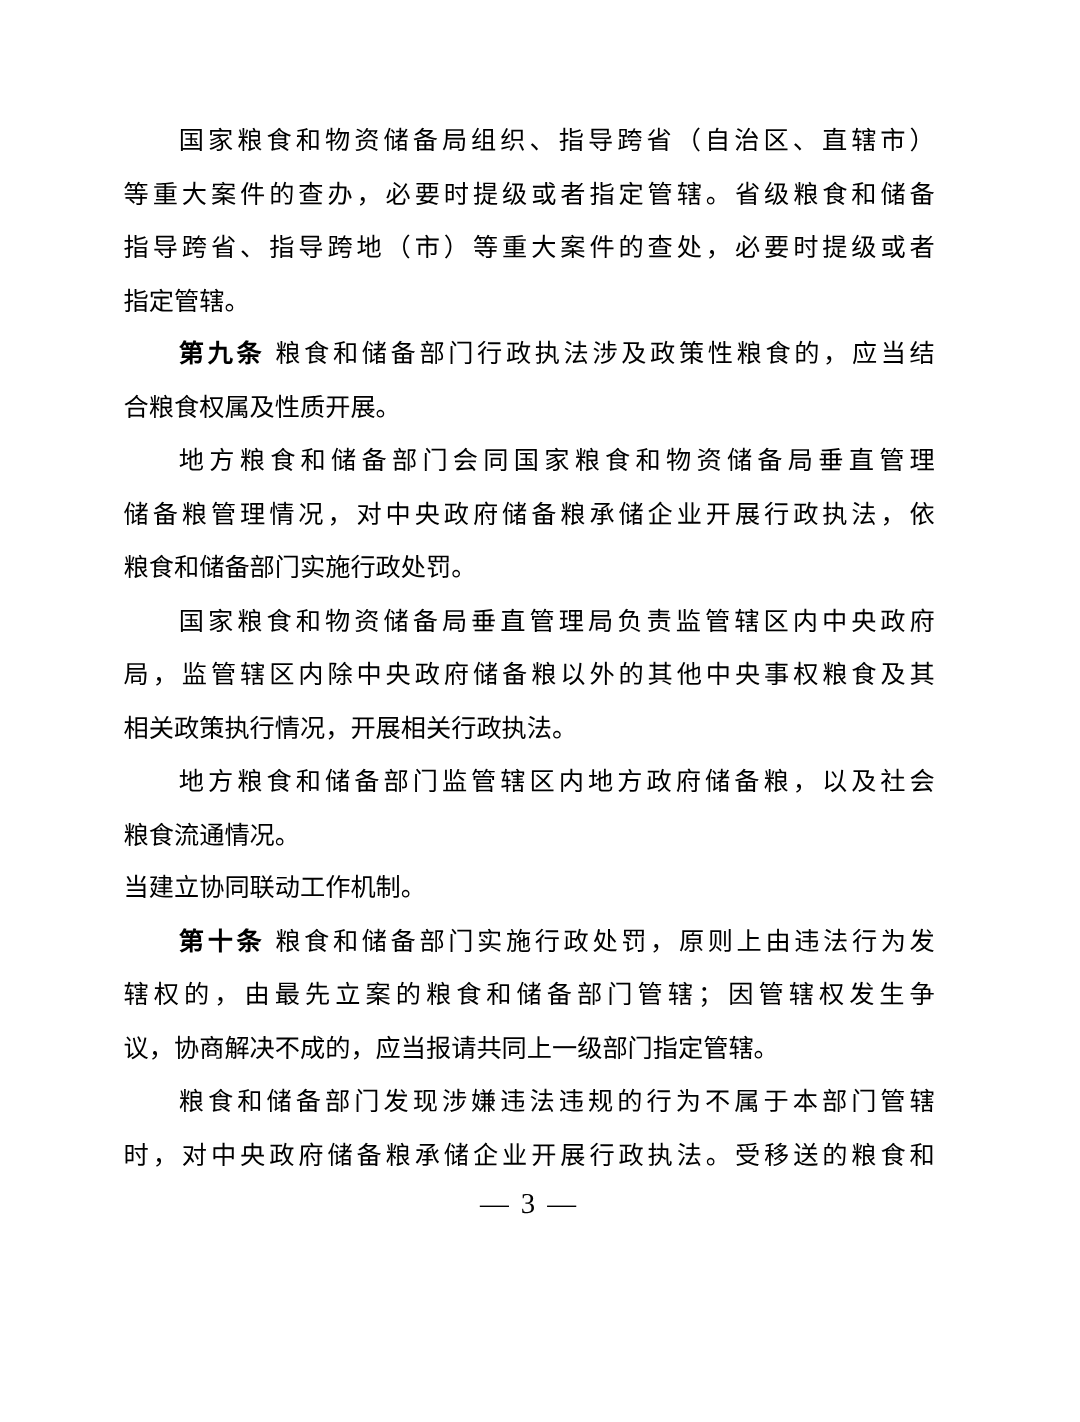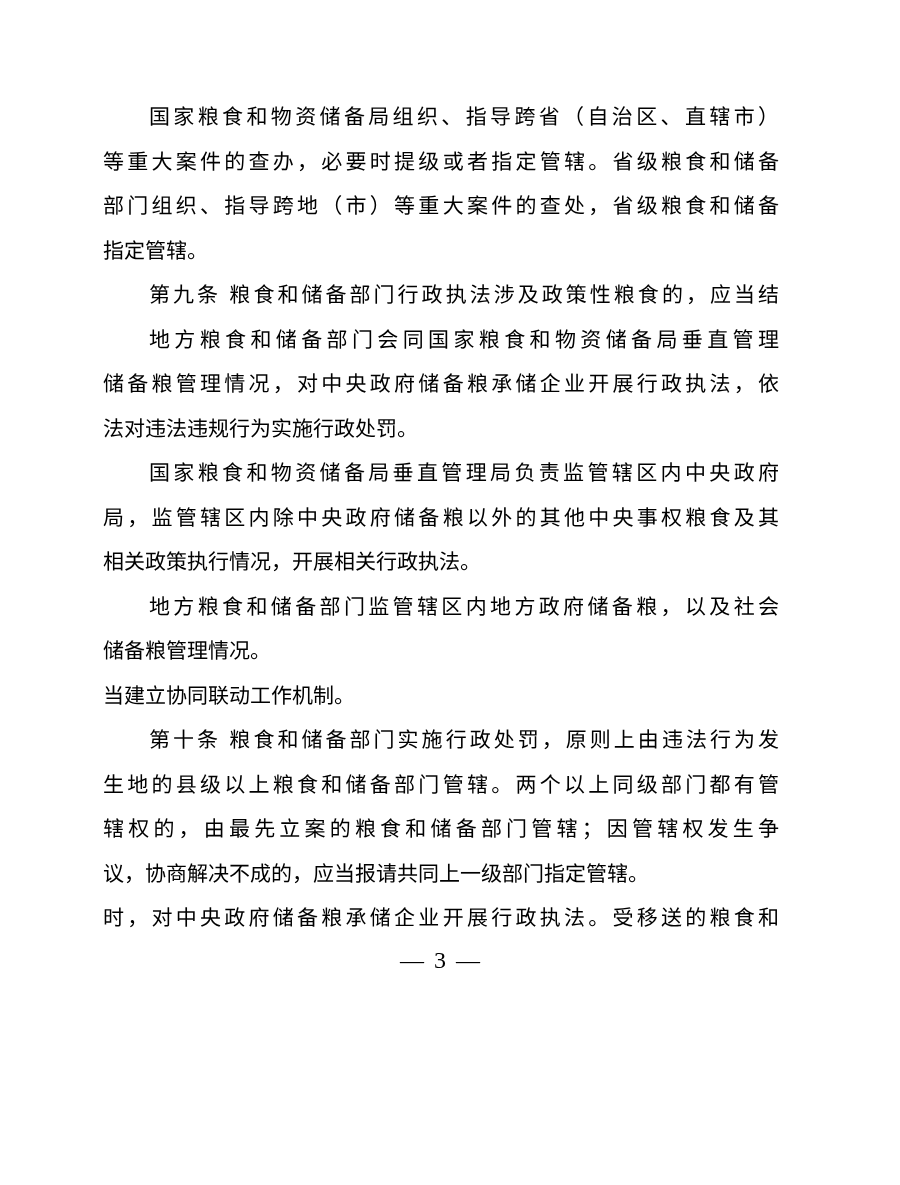--- a/index.html
+++ b/index.html
@@ -25,49 +25,50 @@
     text-justify: inter-ideograph;
     overflow: hidden;
   }
   .line.just {
     text-align-last: justify;
   }
   .line.ind {
     text-indent: 46px;
   }
   .lead {
-    font-weight: normal;
+    font-weight: bold;
     font-family: "Liberation Sans", "DejaVu Sans", sans-serif;
   }
   .pagenum {
     text-align: center;
     font-size: 24px;
     line-height: 38px;
     letter-spacing: 2px;
   }
 </style>
 </head>
 <body>
 
 <div class="doc">
   <div>
       <div class="line ind just">国家粮食和物资储备局组织、指导跨省（自治区、直辖市）</div>
       <div class="line just">等重大案件的查办，必要时提级或者指定管辖。省级粮食和储备</div>
-      <div class="line just">部门组织、指导跨地（市）等重大案件的查处，省级粮食和储备</div>
+      <div class="line just">指导跨省、指导跨地（市）等重大案件的查处，必要时提级或者</div>
       <div class="line">指定管辖。</div>
       <div class="line ind just"><span class="lead">第九条</span> 粮食和储备部门行政执法涉及政策性粮食的，应当结</div>
+      <div class="line">合粮食权属及性质开展。</div>
       <div class="line ind just">地方粮食和储备部门会同国家粮食和物资储备局垂直管理</div>
       <div class="line just">储备粮管理情况，对中央政府储备粮承储企业开展行政执法，依</div>
-      <div class="line">法对违法违规行为实施行政处罚。</div>
+      <div class="line">粮食和储备部门实施行政处罚。</div>
       <div class="line ind just">国家粮食和物资储备局垂直管理局负责监管辖区内中央政府</div>
       <div class="line just">局，监管辖区内除中央政府储备粮以外的其他中央事权粮食及其</div>
       <div class="line">相关政策执行情况，开展相关行政执法。</div>
       <div class="line ind just">地方粮食和储备部门监管辖区内地方政府储备粮，以及社会</div>
-      <div class="line">储备粮管理情况。</div>
+      <div class="line">粮食流通情况。</div>
       <div class="line">当建立协同联动工作机制。</div>
       <div class="line ind just"><span class="lead">第十条</span> 粮食和储备部门实施行政处罚，原则上由违法行为发</div>
-      <div class="line just">生地的县级以上粮食和储备部门管辖。两个以上同级部门都有管</div>
       <div class="line just">辖权的，由最先立案的粮食和储备部门管辖；因管辖权发生争</div>
       <div class="line">议，协商解决不成的，应当报请共同上一级部门指定管辖。</div>
+      <div class="line ind just">粮食和储备部门发现涉嫌违法违规的行为不属于本部门管辖</div>
       <div class="line just">时，对中央政府储备粮承储企业开展行政执法。受移送的粮食和</div>
     </div>
   <div class="pagenum">— 3 —</div>
 </div>
 
 </body></html>

